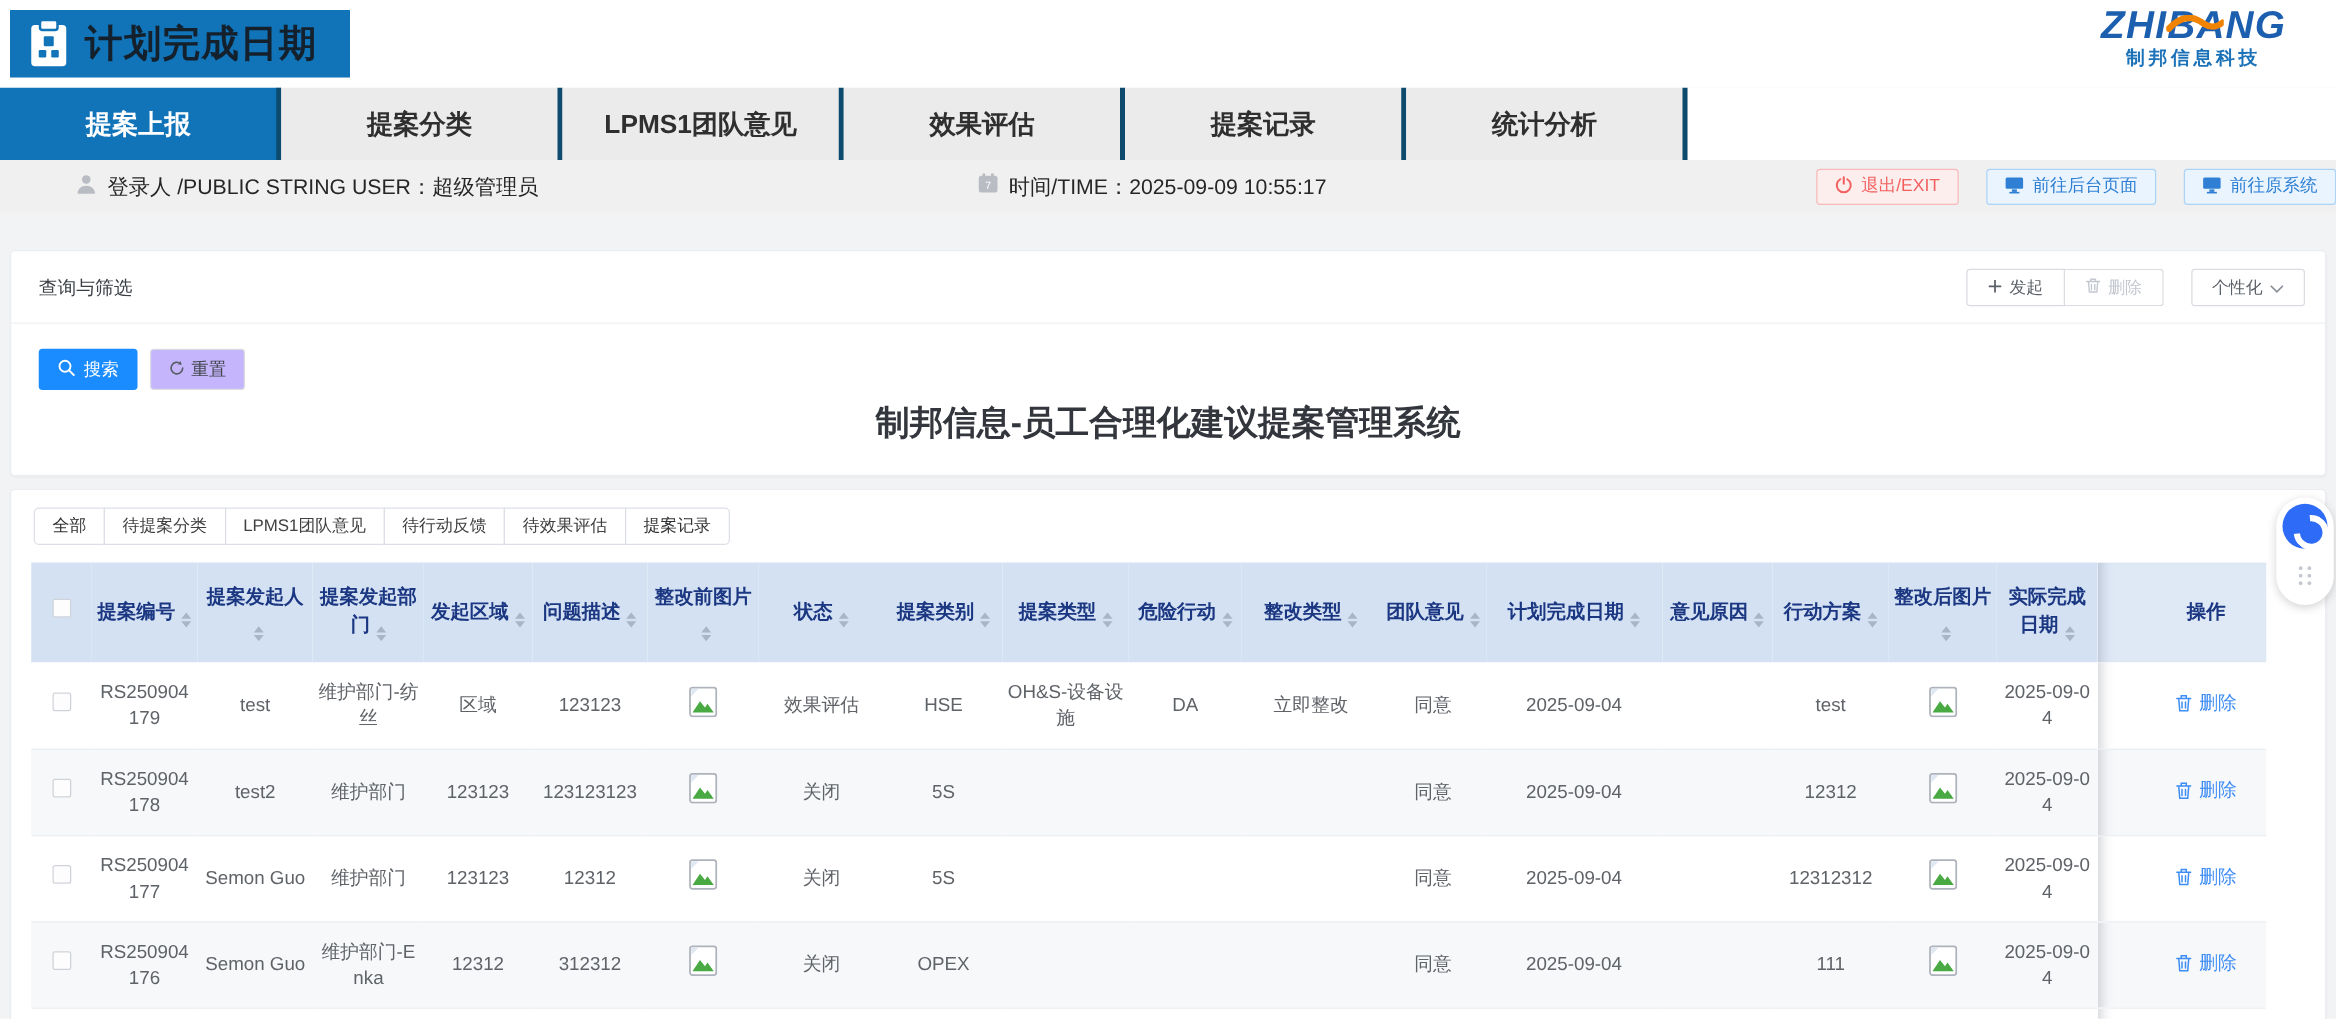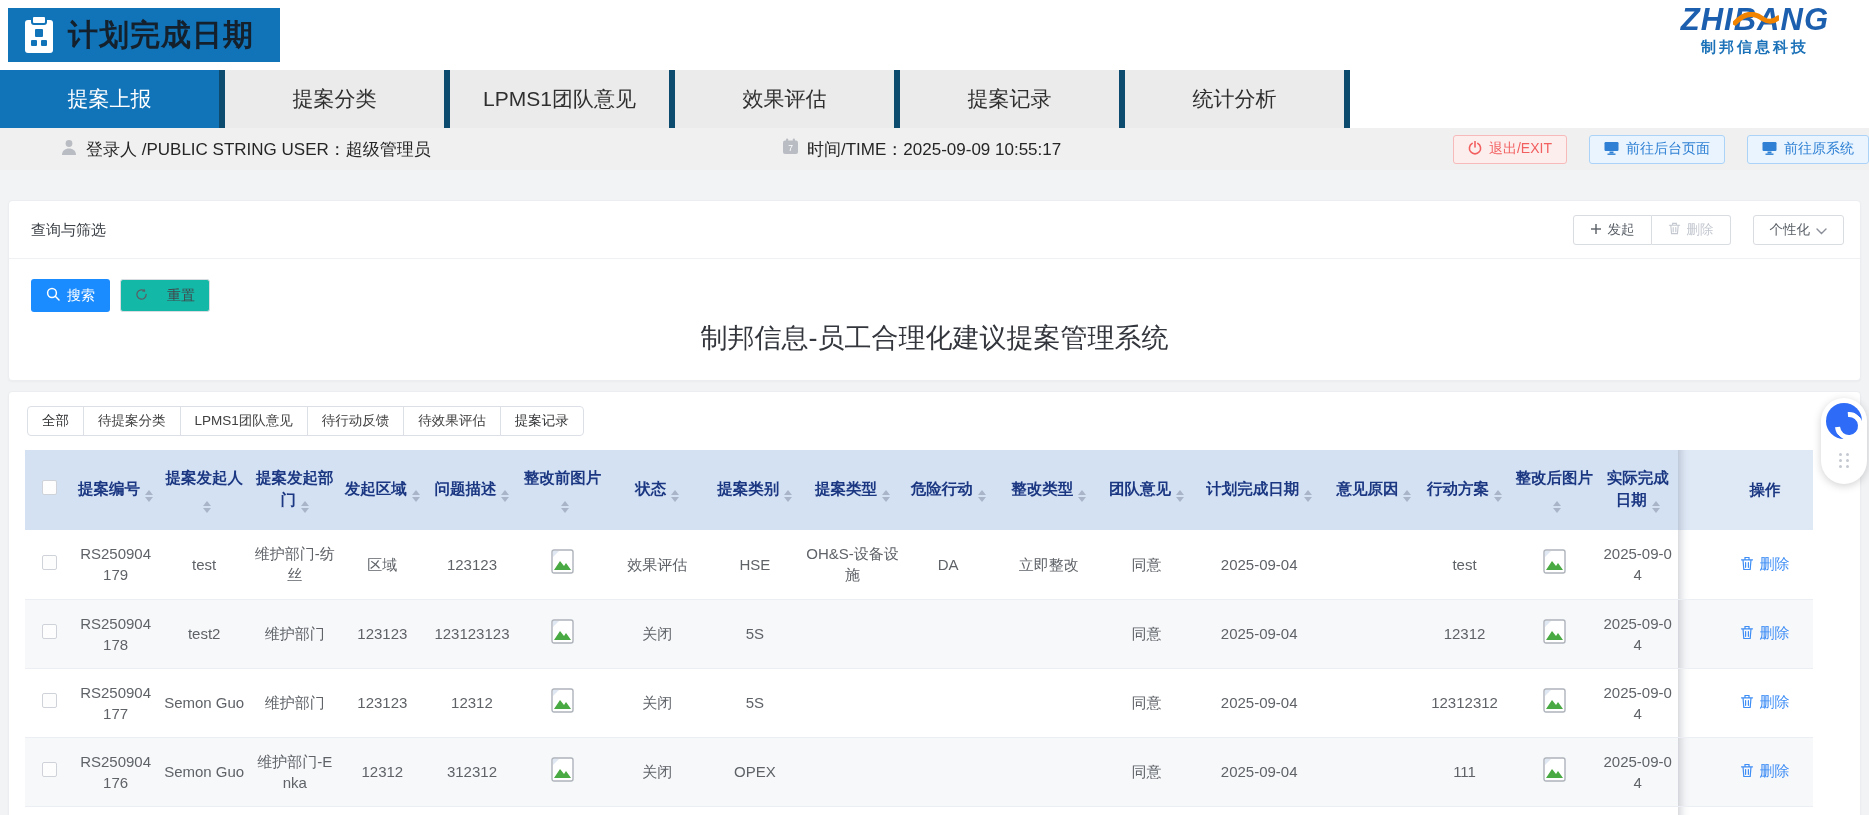--- a/index.html
+++ b/index.html
@@ -11,21 +11,21 @@
   .brand { position:absolute; left:8px; top:8px; height:54px; background:#1173b8; display:flex; align-items:center; padding:0 26px 0 14px; }
   .brand .clip { margin-right:12px; display:flex; }
   .brand .brand-title { font-size:30px; font-weight:bold; color:#14202b; letter-spacing:1px; }
   .logo { position:absolute; right:40px; top:4px; text-align:center; line-height:1.05; }
   .logo-en { font-size:31px; font-weight:bold; color:#1c5fae; letter-spacing:1px; position:relative; font-style:italic; }
   .logo-swoosh { position:absolute; left:52px; top:-4px; }
   .logo-cn { font-size:15px; font-weight:bold; color:#1c72b8; letter-spacing:3px; margin-top:2px; }
 
   
   .tabs { display:flex; height:58px; background:#fff; }
-  .tab { width:225px; height:58px; background:#ebebeb; border-right:6px solid #0c4a6e; display:flex; align-items:center; justify-content:center; font-size:21px; font-weight:normal; color:#2f2f2f; cursor:pointer; }
+  .tab { width:225px; height:58px; background:#ebebeb; border-right:4px solid #0c4a6e; display:flex; align-items:center; justify-content:center; font-size:21px; font-weight:bold; color:#2f2f2f; cursor:pointer; }
   .tab.active { background:#1173b8; color:#fff; }
 
   
   .userbar { position:relative; height:42px; background:#f0f0f0; display:flex; align-items:center; font-size:17px; color:#262626; }
   .userbar .login { display:flex; align-items:center; gap:8px; margin-left:60px; font-weight:500; }
   .userbar .time { position:absolute; left:782px; display:flex; align-items:center; gap:8px; font-weight:500; }
   .ub-btns { margin-left:auto; display:flex; align-items:center; gap:22px; }
   .ub-btn { display:flex; align-items:center; gap:7px; font-size:14px; height:29px; padding:0 14px; border-radius:3px; cursor:pointer; }
   .ub-btn.exit { color:#f25f5f; background:#fdeeee; border:1px solid #f7b9b9; }
   .ub-btn.go { color:#2f80d4; background:#e9f4fe; border:1px solid #abd3f8; }
@@ -38,22 +38,22 @@
   .c1-actions { margin-left:auto; display:flex; align-items:center; }
   .btn-group { display:flex; }
   .sm-btn { height:30px; padding:0 16px; background:#fff; border:1px solid #d9dce1; font-size:13.5px; color:#595f66; display:flex; align-items:center; gap:6px; cursor:pointer; }
   .btn-group .sm-btn:first-child { border-radius:3px 0 0 3px; }
   .btn-group .sm-btn:last-child { border-radius:0 3px 3px 0; border-left:none; }
   .sm-btn.disabled { color:#c3c7cf; cursor:default; }
   .sm-btn.single { border-radius:3px; margin-left:22px; }
   .divider { height:1px; background:#f0f1f3; margin:13px -16px 0 -16px; }
   .c1-search { display:flex; align-items:center; gap:10px; margin:20px 0 0 6px; }
   .btn-search { height:33px; padding:0 15px; background:#1a8cff; color:#fff; border:none; border-radius:3px; font-size:14px; display:flex; align-items:center; gap:7px; cursor:pointer; }
-  .btn-reset { height:33px; padding:0 14px; background:#14b8a6; color:#43474d; border:1px solid #d9dce1; border-radius:3px; font-size:14px; display:flex; align-items:center; gap:19px; cursor:pointer; }
-  .main-title { text-align:center; font-size:27px; color:#33363c; font-weight:400; margin:8px 0 14px 0; }
+  .btn-reset { height:33px; padding:0 14px; background:#c4b5fd; color:#43474d; border:1px solid #d9dce1; border-radius:3px; font-size:14px; display:flex; align-items:center; gap:5px; cursor:pointer; }
+  .main-title { text-align:center; font-size:27px; color:#33363c; font-weight:700; margin:8px 0 14px 0; }
 
   .card2 { margin-top:10px; padding:14px 16px; height:460px; overflow:hidden; }
   
   .pills { display:flex; margin-left:2px; }
   .pill { height:30px; padding:0 14px; display:flex; align-items:center; background:#fff; border:1px solid #dcdfe6; margin-left:-1px; font-size:13.5px; color:#303133; cursor:pointer; white-space:nowrap; }
   .pill:first-child { border-radius:4px 0 0 4px; margin-left:0; }
   .pill:last-child { border-radius:0 4px 4px 0; }
   .pill.disabled { color:#404040; cursor:default; }
 
   

